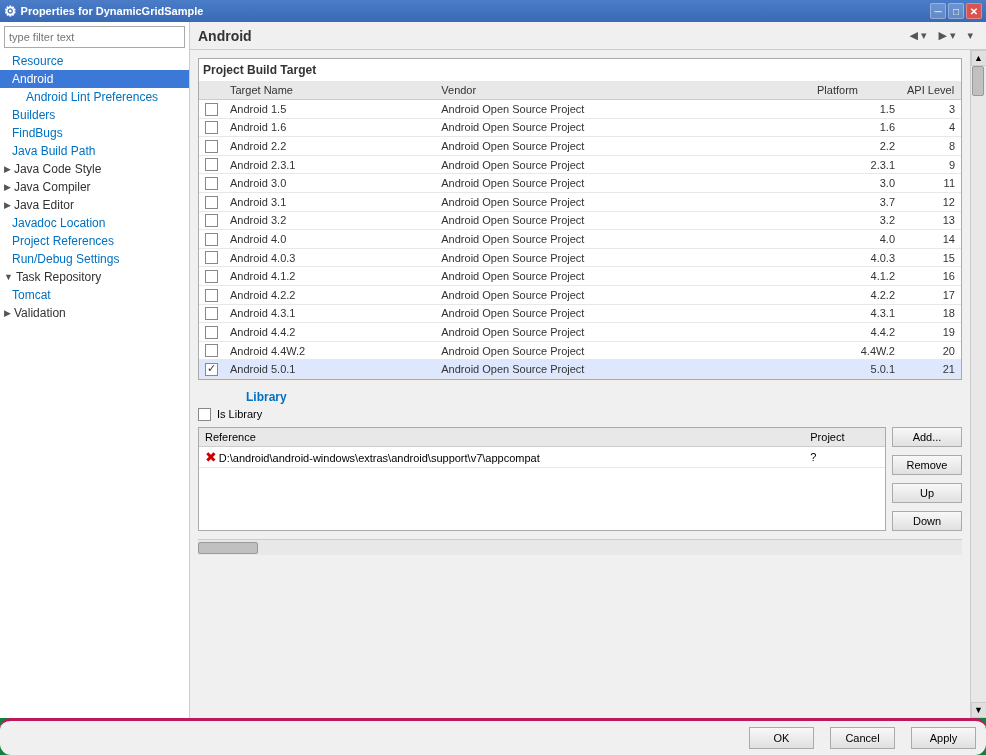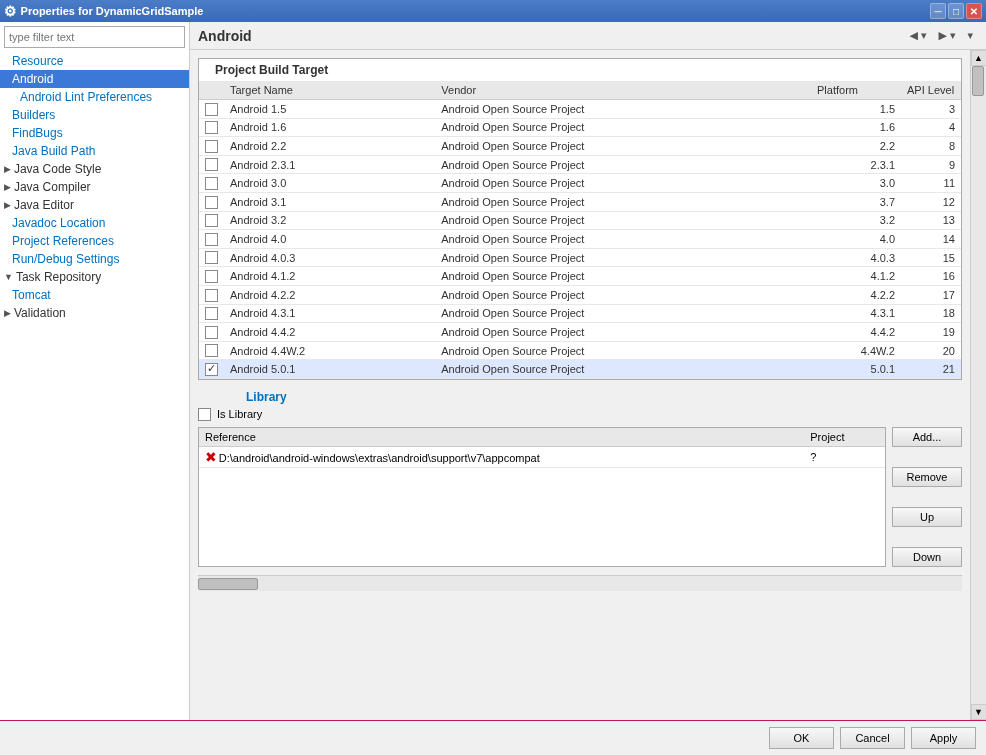--- a/index.html
+++ b/index.html
@@ -60,21 +60,21 @@
     .tree-item.selected { background: #3b78d8; color: white; }
     .tree-item.active-link { color: #0070c0; cursor: pointer; }
     .tree-group { }
     .tree-group-header {
       display: flex; align-items: center;
       padding: 2px 4px 2px 4px;
       cursor: pointer;
       color: #333;
     }
     .tree-arrow { font-size: 9px; margin-right: 3px; color: #555; }
-    .tree-children { padding-left: 8px; }
+    .tree-children { padding-left: 14px; }
     .tree-children .tree-item { color: #0070c0; }
 
     
     .right-panel {
       flex: 1;
       display: flex;
       flex-direction: column;
       background: #f0f0f0;
       overflow: hidden;
     }
@@ -106,21 +106,21 @@
       padding: 8px;
     }
 
     
     .section-box {
       border: 1px solid #aaa;
       background: white;
       margin-bottom: 10px;
     }
     .section-title {
-      padding: 4px 16px;
+      padding: 4px 4px;
       font-weight: bold;
       font-size: 12px;
       color: #333;
     }
 
     .target-table { width: 100%; border-collapse: collapse; }
     .target-table th {
       text-align: left;
       padding: 3px 6px;
       background: #e8e8e8;
@@ -173,21 +173,21 @@
       font-size: 11px;
       font-weight: normal;
     }
     .ref-table td {
       padding: 2px 6px;
       font-size: 11px;
       border-bottom: 1px solid #e8e8e8;
     }
     .error-icon { color: #cc0000; font-size: 14px; margin-right: 2px; }
 
-    .ref-buttons { display: flex; flex-direction: column; gap: 20px; }
+    .ref-buttons { display: flex; flex-direction: column; gap: 8px; }
     .ref-btn {
       width: 70px;
       padding: 3px 8px;
       font-size: 11px;
       background: linear-gradient(to bottom, #f8f8f8, #e0e0e0);
       border: 1px solid #aaa;
       cursor: pointer;
       text-align: center;
     }
     .ref-btn:disabled { color: #aaa; cursor: default; }
@@ -218,22 +218,23 @@
       border-radius: 2px;
     }
 
     
     .dialog-footer {
       display: flex;
       justify-content: flex-end;
       align-items: center;
       padding: 6px 10px;
       background: #f0f0f0;
-      border-top: 1px solid #be185d;
-      gap: 6px;
+      border-top: 3px solid #be185d;
+      gap: 16px;
+      border-radius: 11px;
     }
     .footer-btn {
       padding: 4px 12px;
       font-size: 11px;
       background: linear-gradient(to bottom, #f8f8f8, #e0e0e0);
       border: 1px solid #aaa;
       cursor: pointer;
       min-width: 65px;
     }
 

